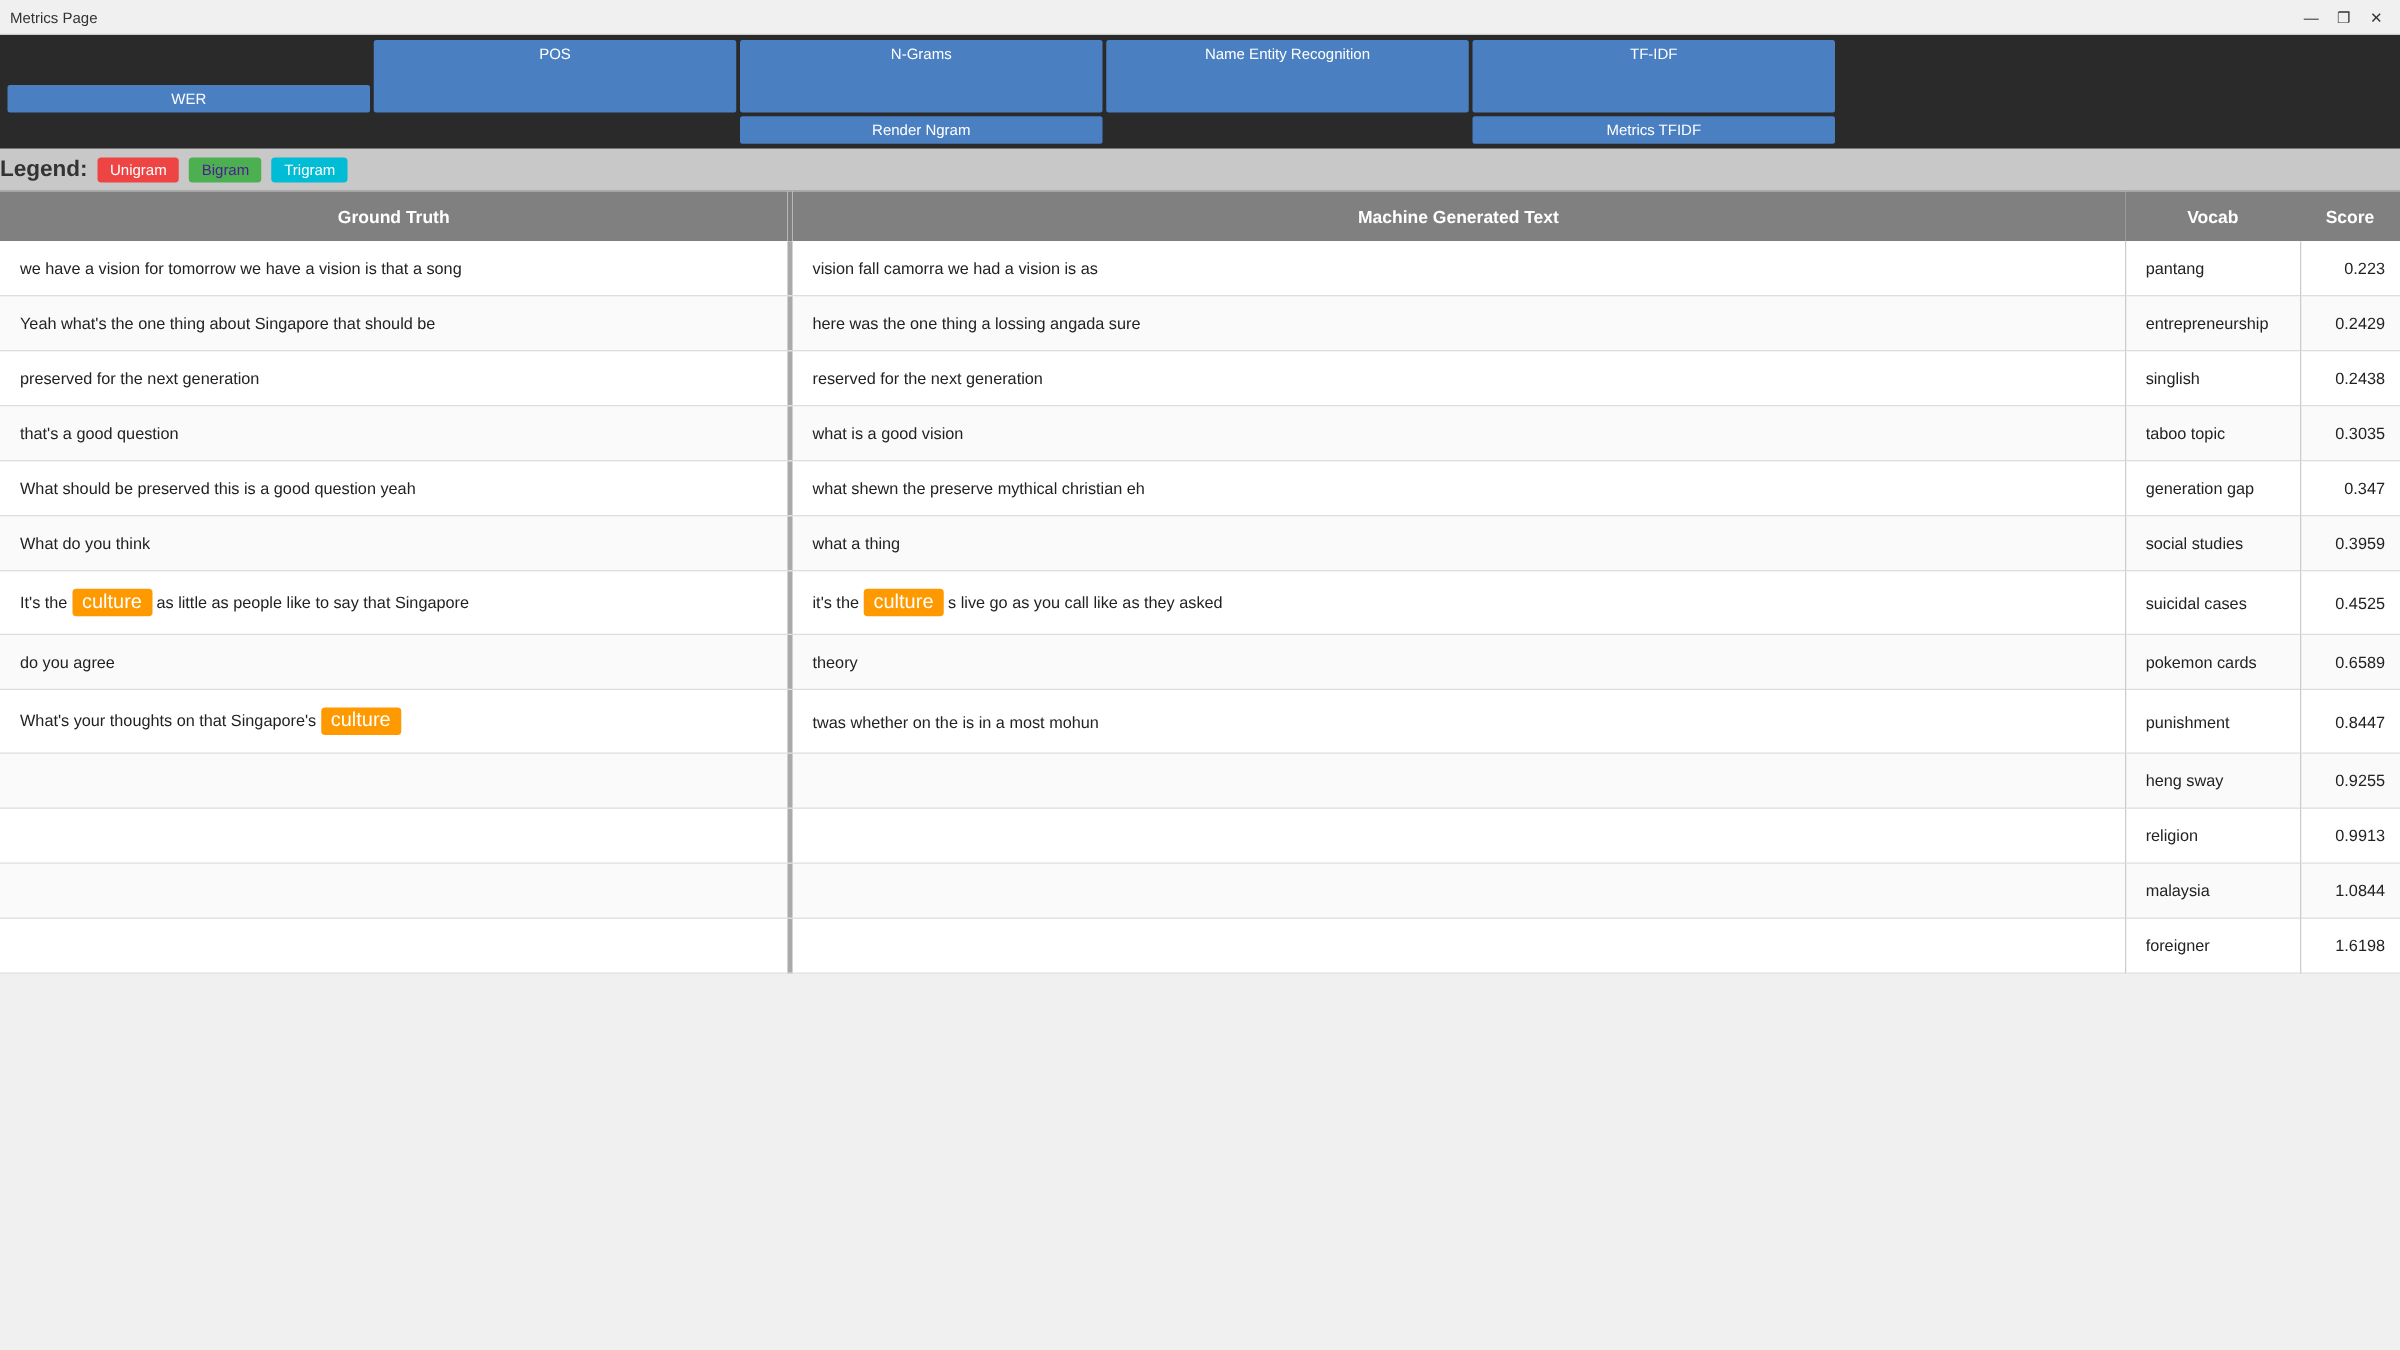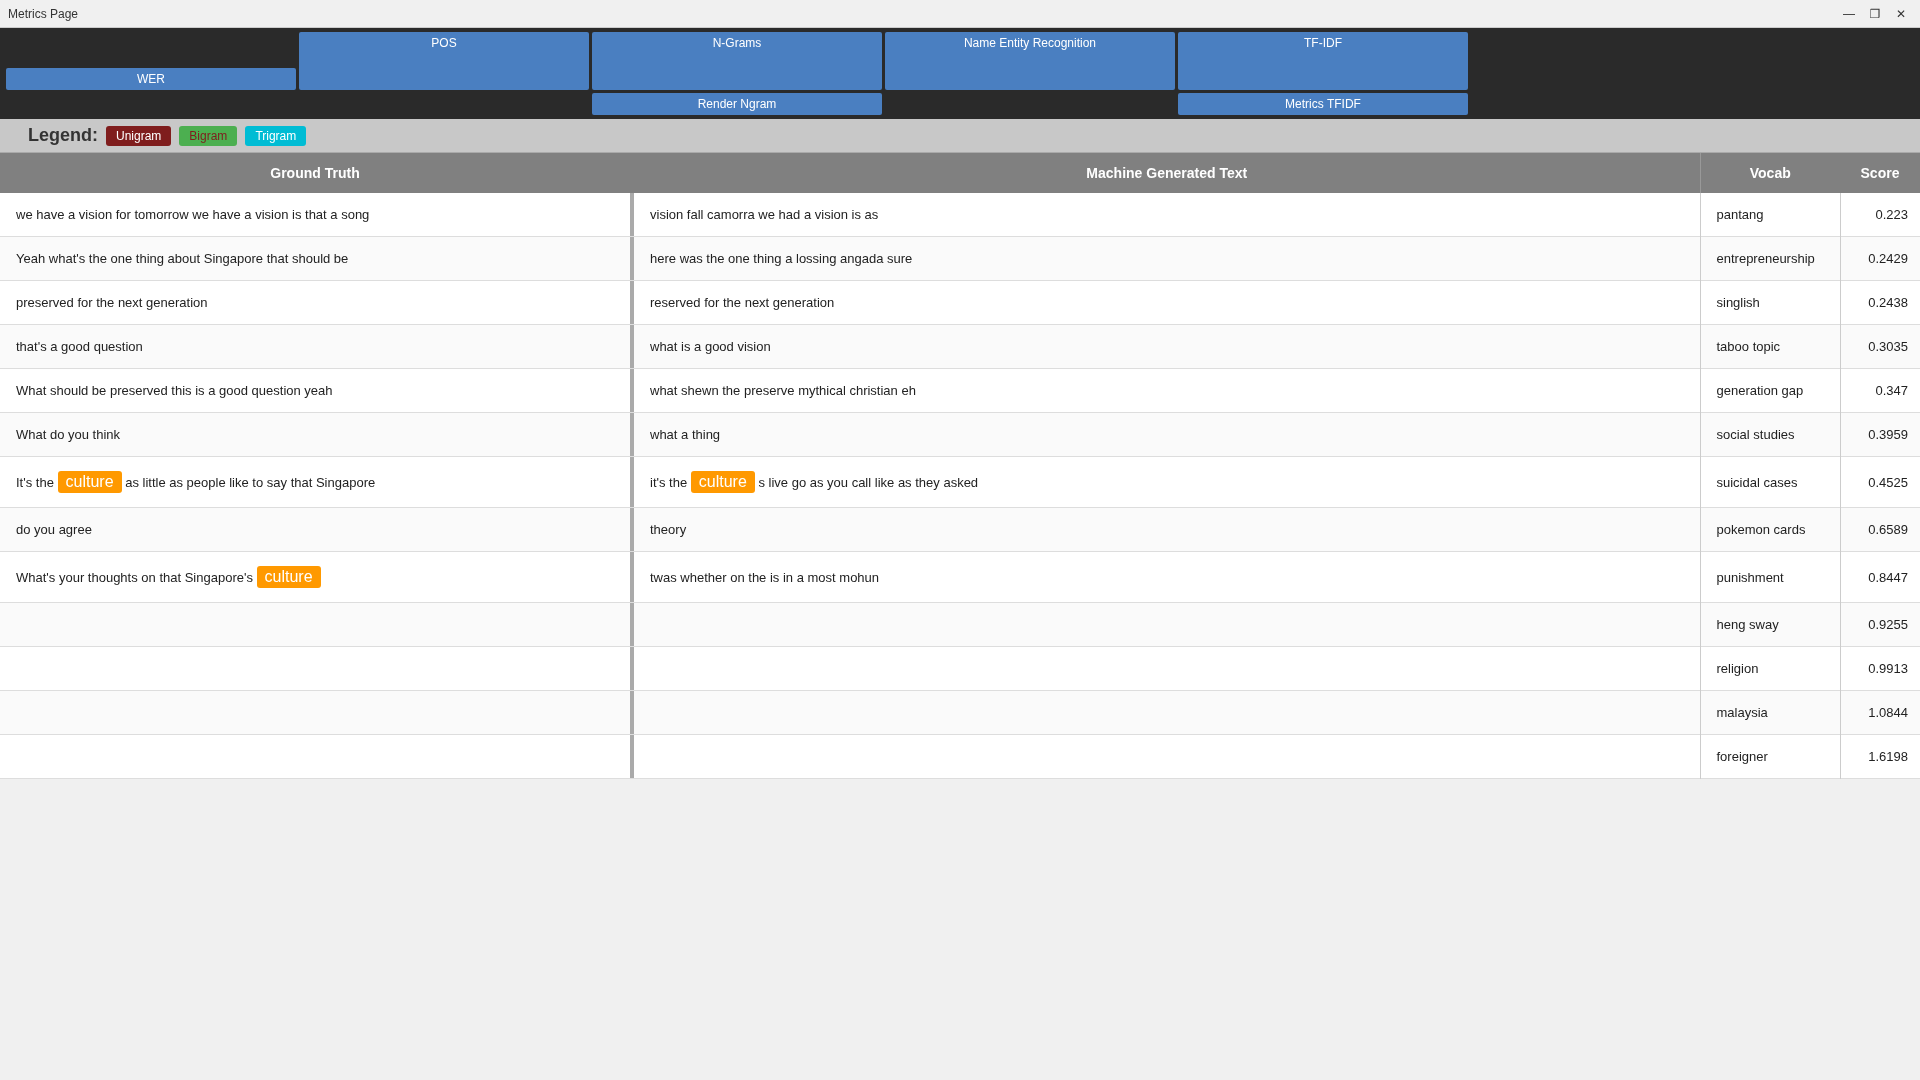--- a/index.html
+++ b/index.html
@@ -45,35 +45,35 @@
       border-radius: 2px;
       cursor: pointer;
       white-space: nowrap;
       overflow: hidden;
       text-overflow: ellipsis;
     }
 
     
     .legend-bar {
       background: #c8c8c8;
-      padding: 6px 28px;
+      padding: 6px 0;
       display: flex;
       align-items: center;
       gap: 8px;
       border-bottom: 1px solid #aaa;
     }
     .legend-title { font-size: 18px; font-weight: bold; color: #333; }
     .legend-badge {
       padding: 3px 10px;
       border-radius: 3px;
       font-size: 12px;
       cursor: pointer;
     }
-    .badge-unigram { background: #7f1d1d; color: white; }
-    .badge-bigram { background: #4caf50; color: #7f1d1d; }
+    .badge-unigram { background: #ef4444; color: white; }
+    .badge-bigram { background: #4caf50; color: #4c1d95; }
     .badge-trigram { background: #00bcd4; color: white; }
 
     
     .main-content {
       display: flex;
       height: calc(1080px - 28px - 54px - 36px);
       overflow: hidden;
     }
 
     

